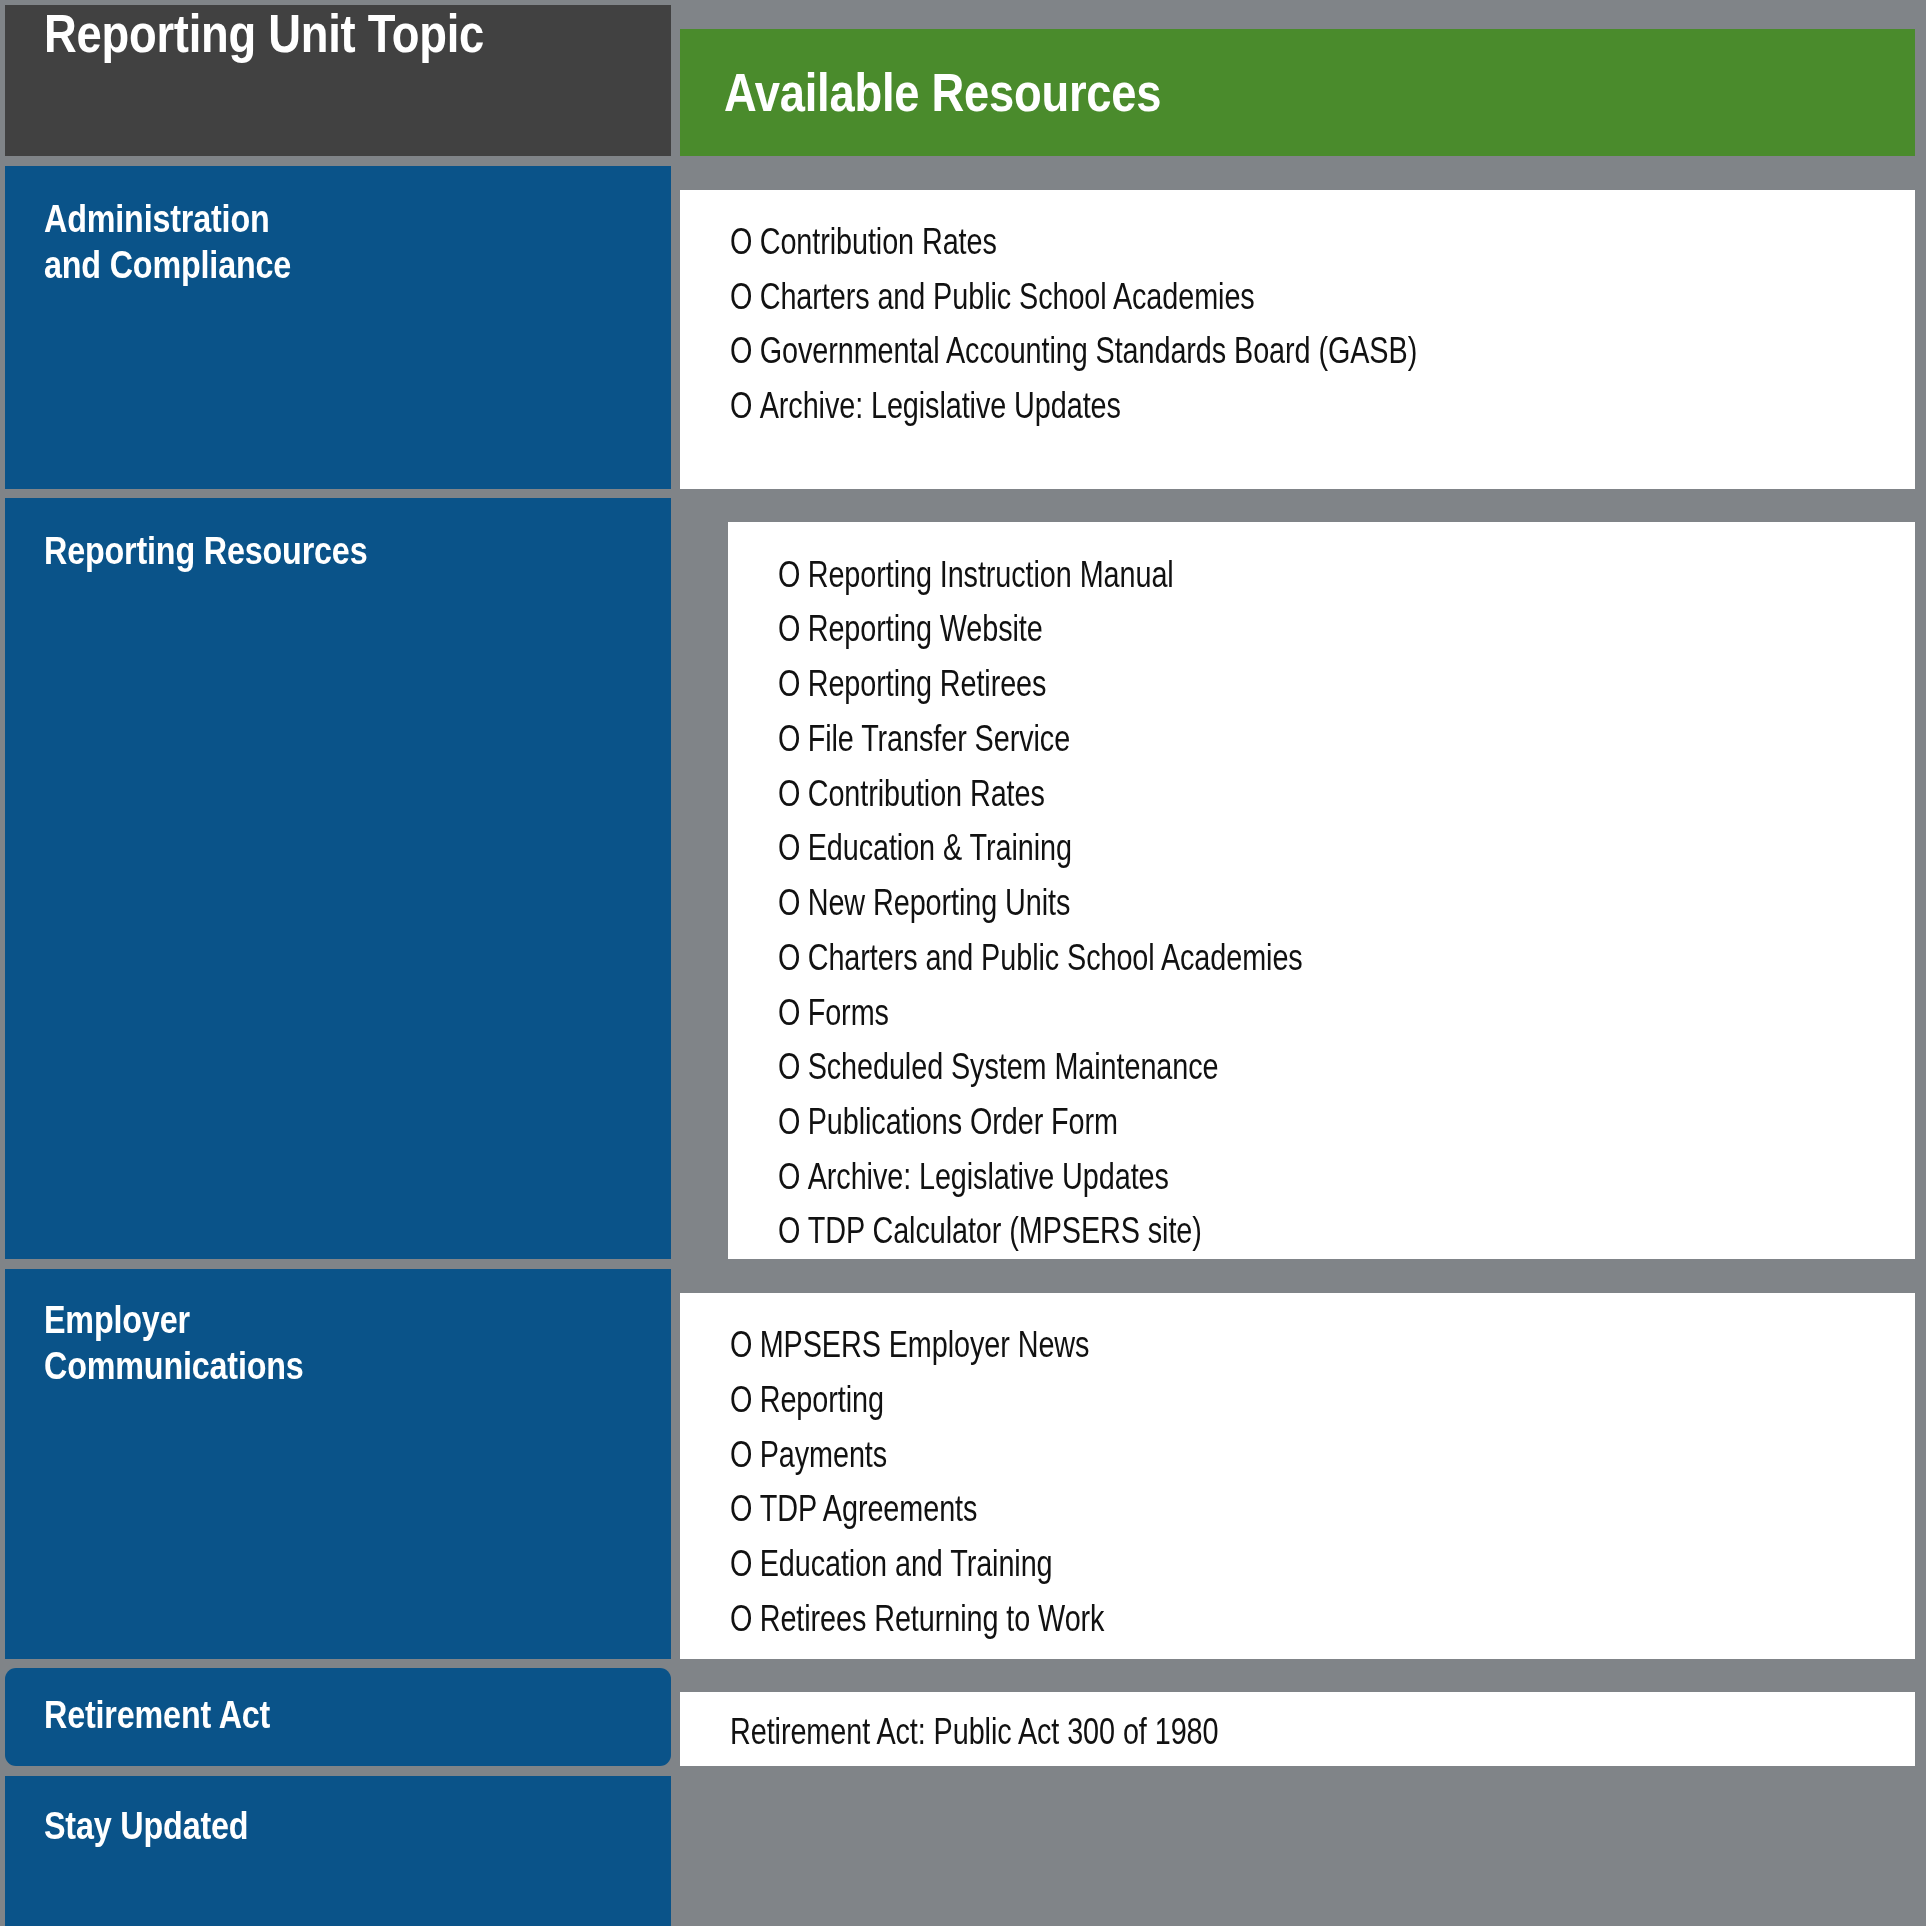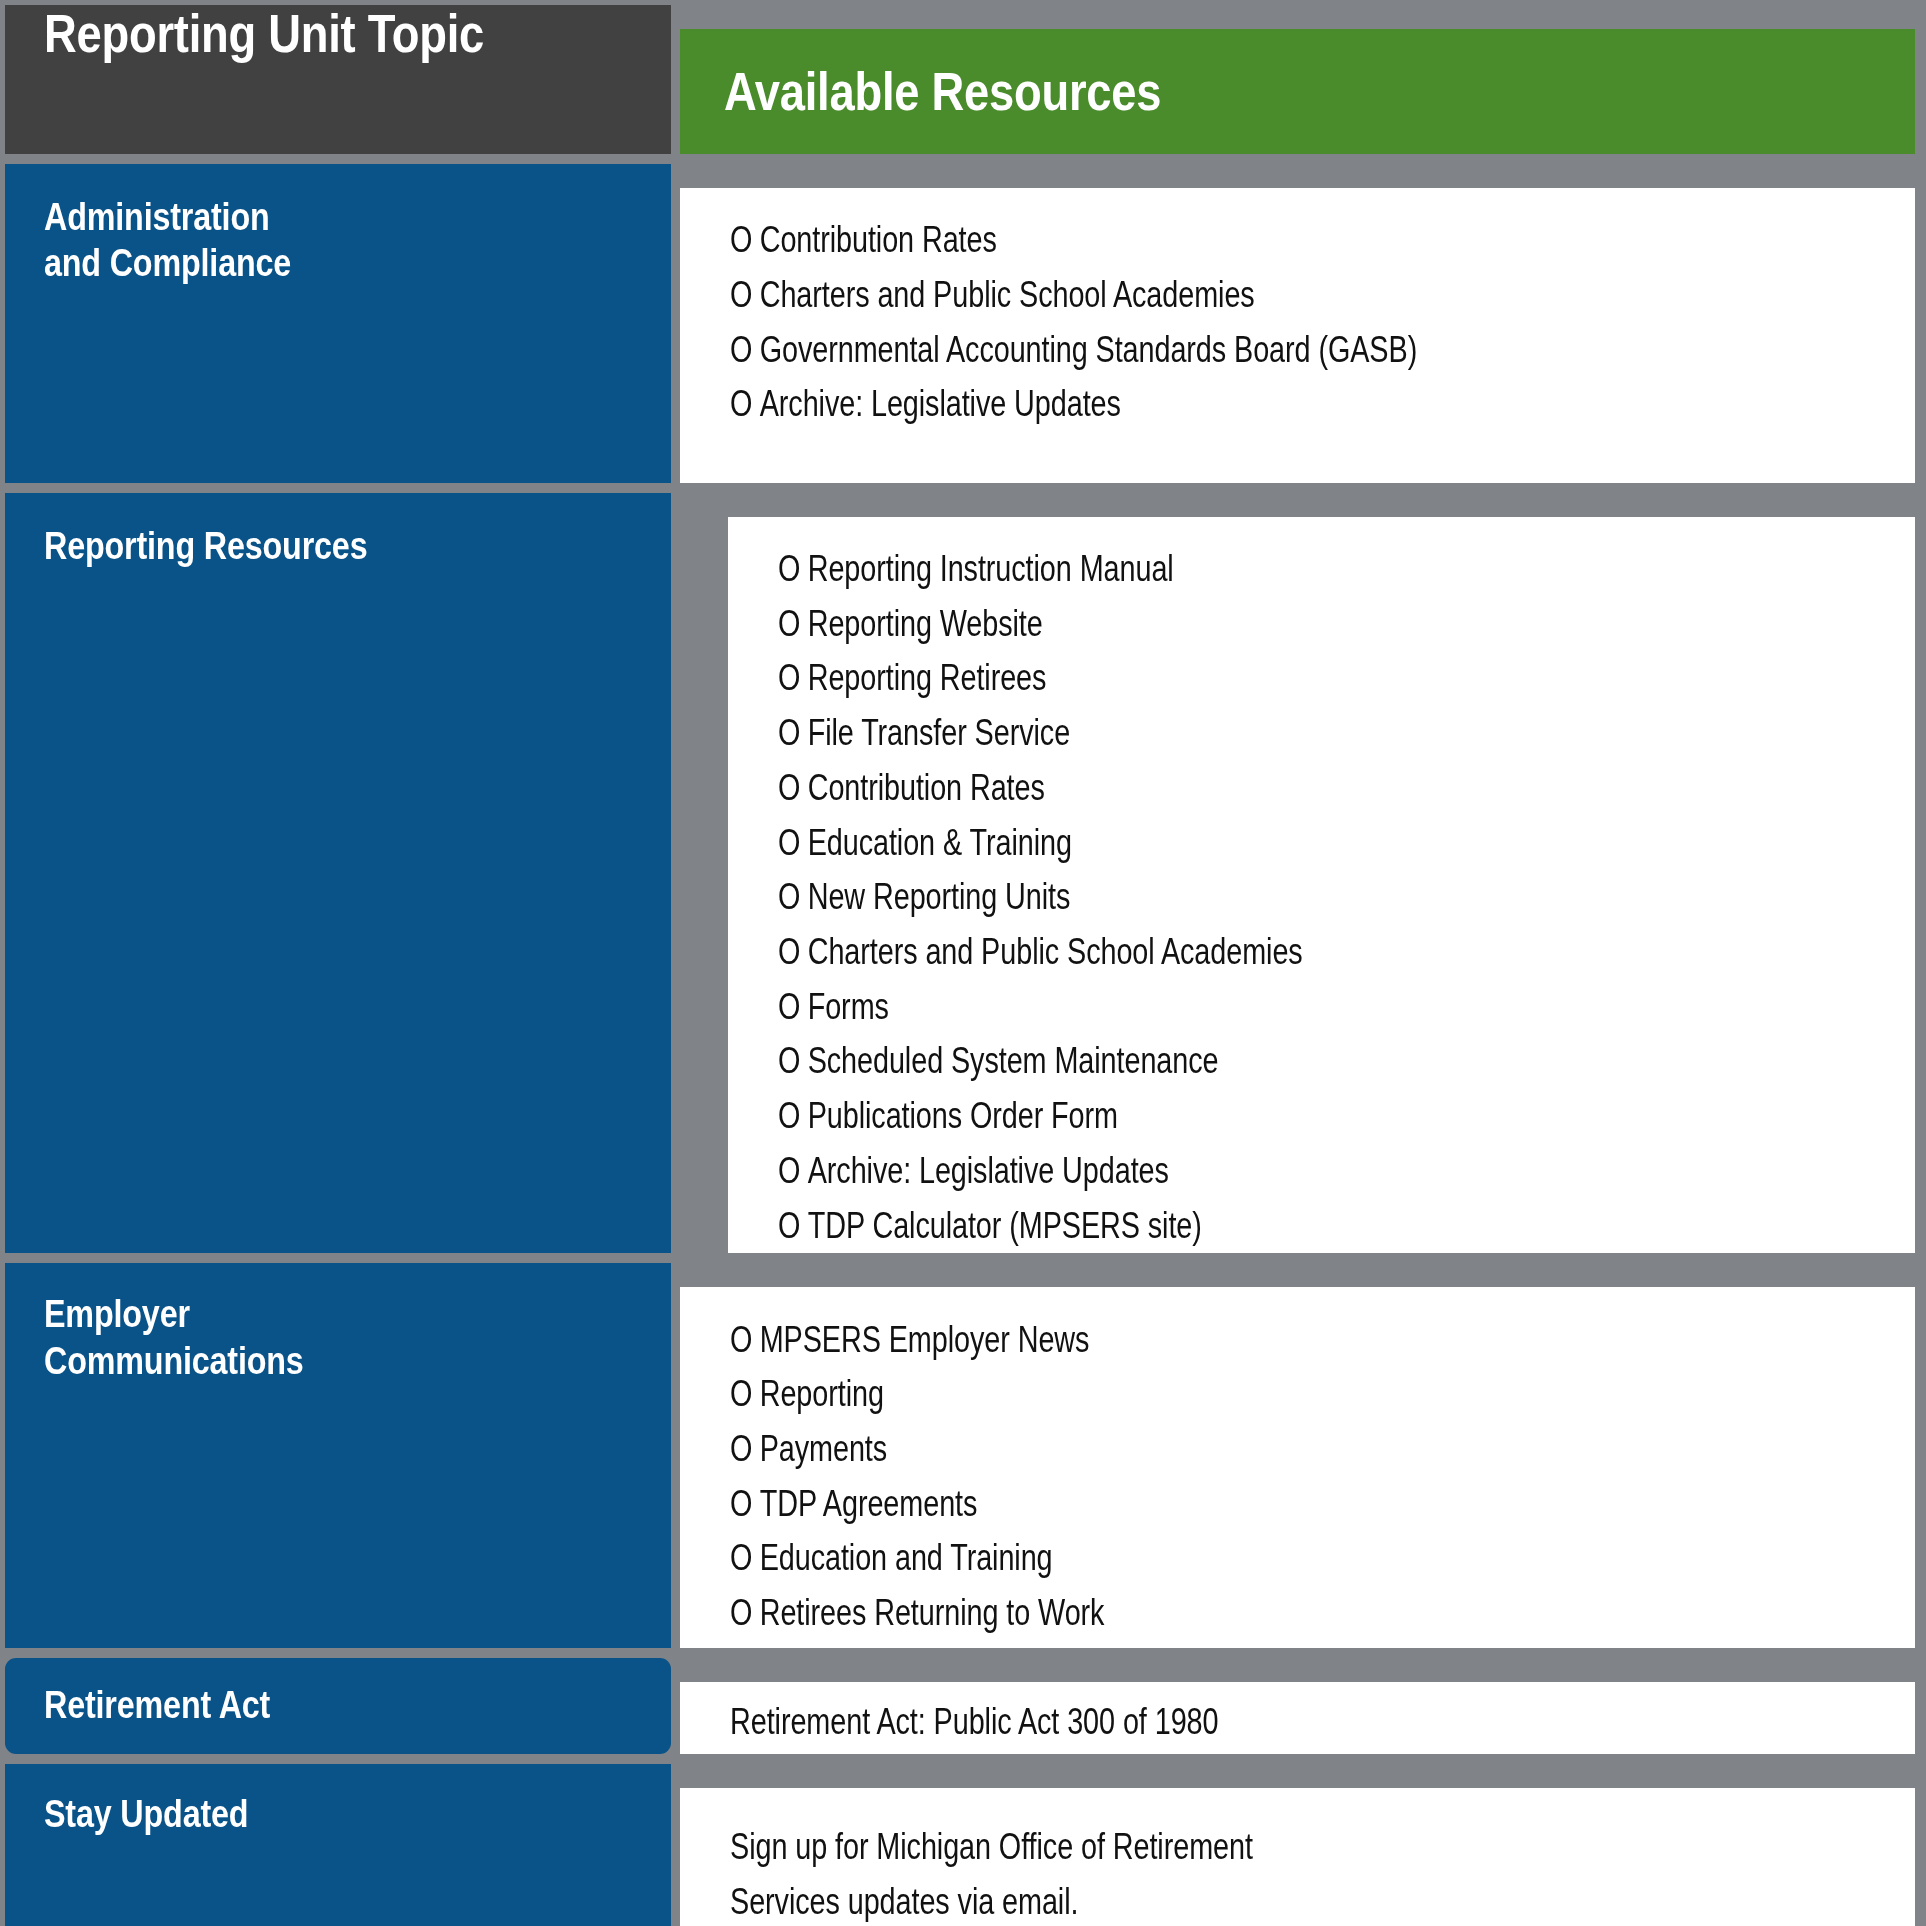--- a/index.html
+++ b/index.html
@@ -211,20 +211,16 @@
     </div>
     <div class="cell-resources">
       <span class="res-plain">Retirement Act: Public Act 300 of 1980</span>
     </div>
   </div>
 
   <div class="row row-stay">
     <div class="cell-topic">
       <span class="topic-label">Stay Updated</span>
     </div>
-    <div class="cell-resources">
-      <span class="res-plain">Sign up for Michigan Office of Retirement
-Services updates via email.</span>
-    </div>
   </div>
 
 </div>
 
 
 </body></html>

